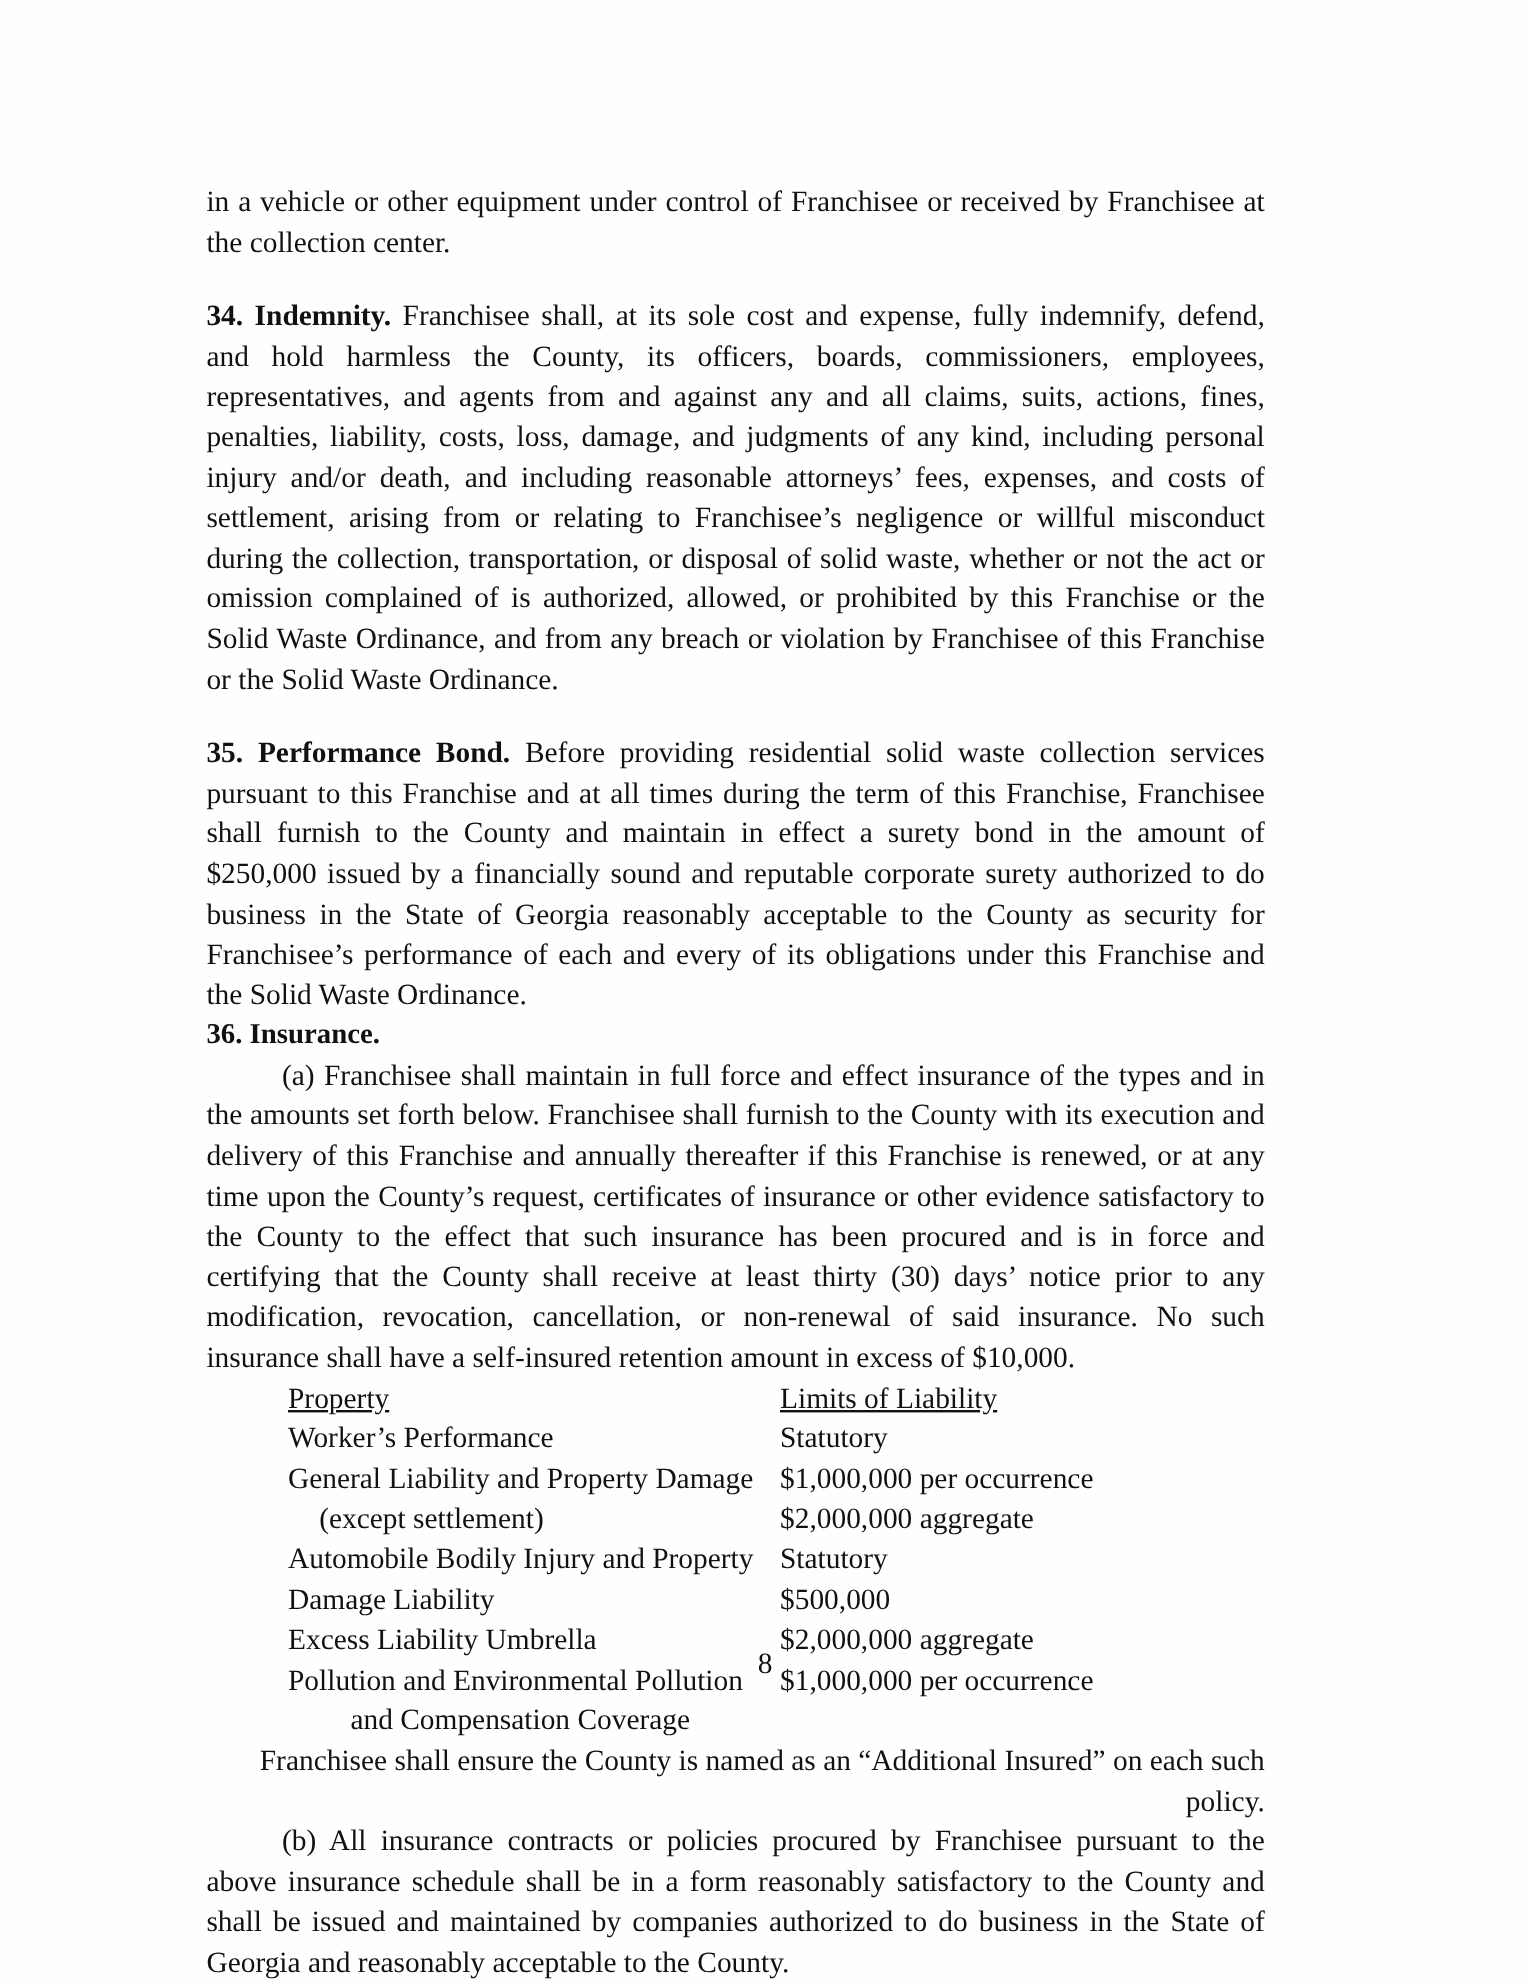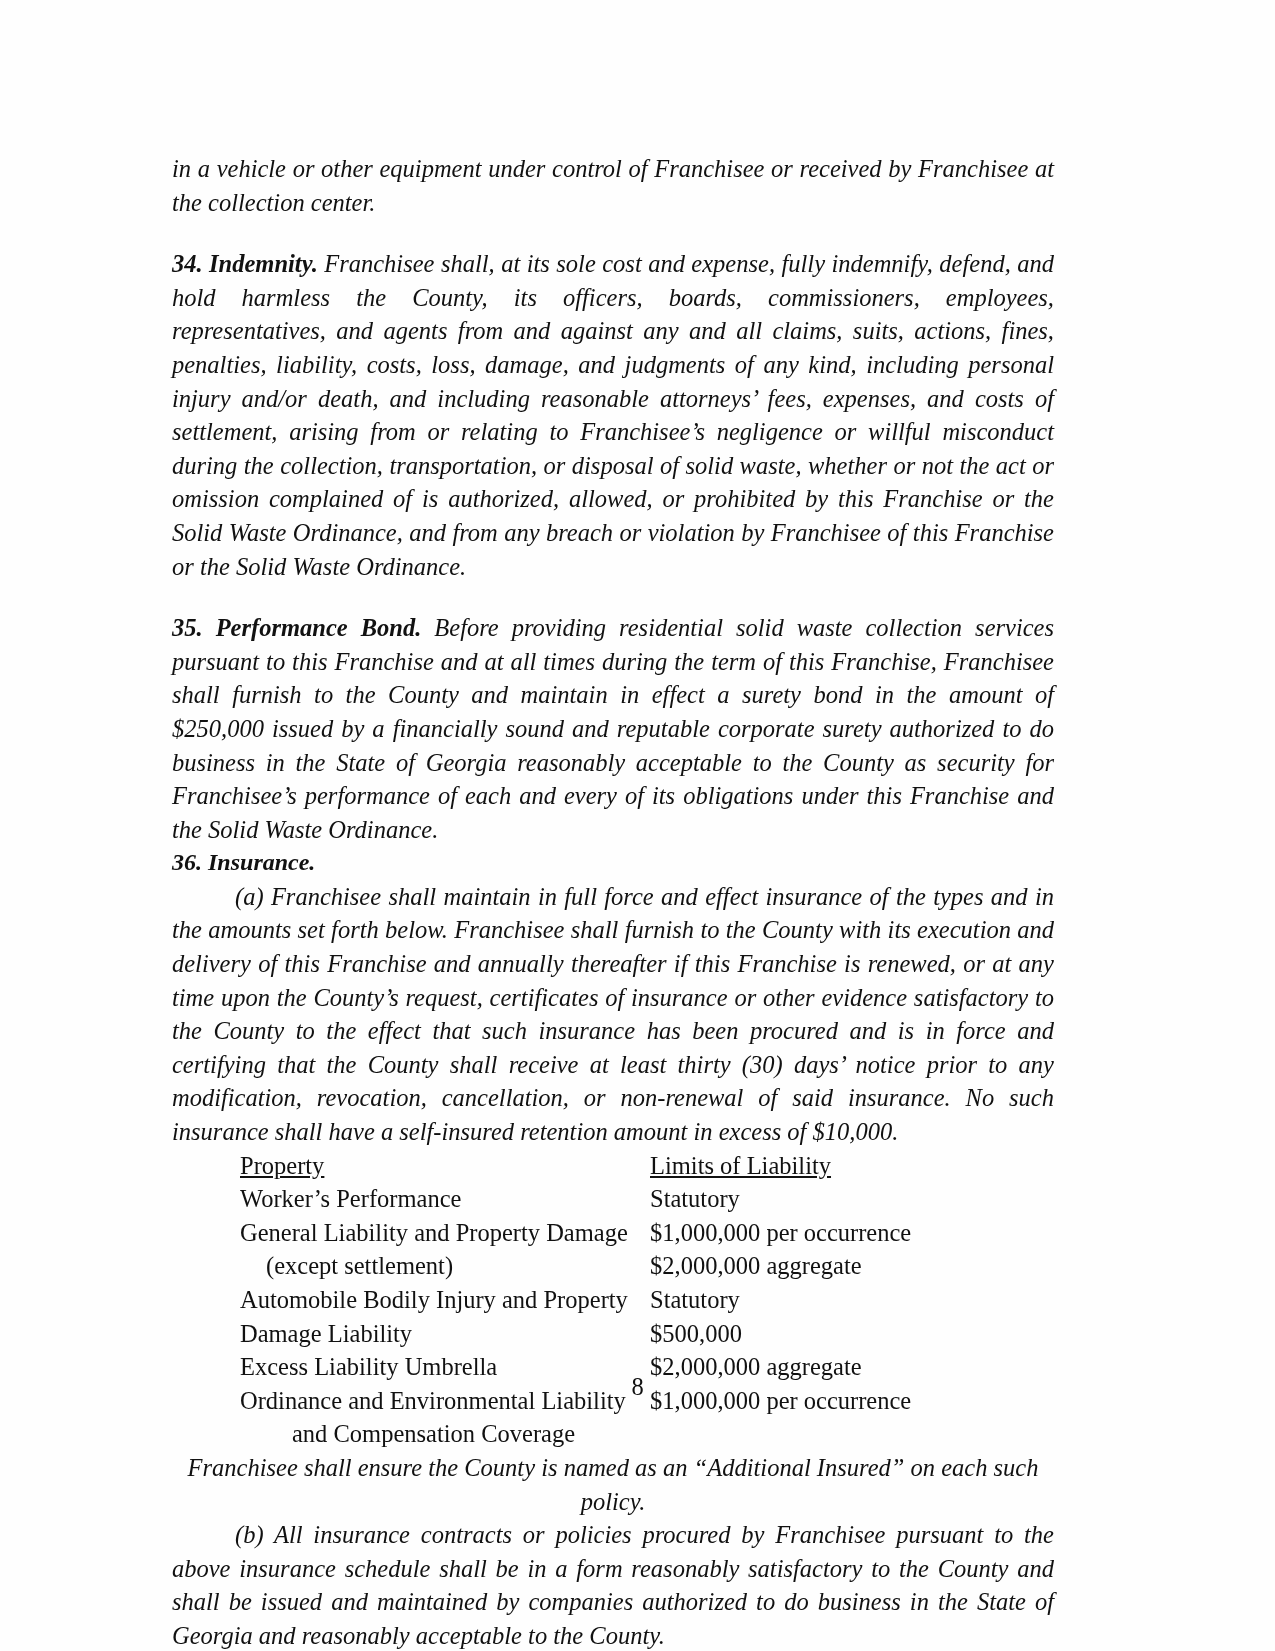--- a/index.html
+++ b/index.html
@@ -30,40 +30,39 @@
     width: 882px;
   }
   p {
     margin: 0;
     font-size: 24.5px;
     line-height: 33.6px;
     text-align: justify;
     text-justify: inter-word;
     -webkit-hyphens: none;
     hyphens: none;
-    font-style: italic;
   }
   .indent {
     text-indent: 63px;
   }
   .gap-para {
     margin-top: 28px;
   }
   .run-head {
     font-weight: bold;
   }
   .section-head {
     margin: 0;
     font-size: 24px;
     line-height: 33.6px;
     font-weight: bold;
     text-align: left;
   }
   .no-just {
-    text-align: center;
+    text-align: right;
   }
   
   .schedule {
     margin: 0;
     padding: 0;
     border-collapse: collapse;
     table-layout: fixed;
     width: 882px;
   }
   .schedule td {
@@ -141,21 +140,21 @@
         </tr>
         <tr>
           <td class="col-cov">Damage Liability</td>
           <td class="col-lim">$500,000</td>
         </tr>
         <tr>
           <td class="col-cov">Excess Liability Umbrella</td>
           <td class="col-lim">$2,000,000 aggregate</td>
         </tr>
         <tr>
-          <td class="col-cov">Ordinance and Environmental Liability</td>
+          <td class="col-cov">Pollution and Environmental Pollution</td>
           <td class="col-lim">$1,000,000 per occurrence</td>
         </tr>
         <tr>
           <td class="col-cov"><span class="sub-indent2">and Compensation Coverage</span></td>
           <td class="col-lim"></td>
         </tr>
       </tbody>
     </table>
 
     <p class="no-just">Franchisee shall ensure the County is named as an “Additional Insured” on each such policy.</p>

